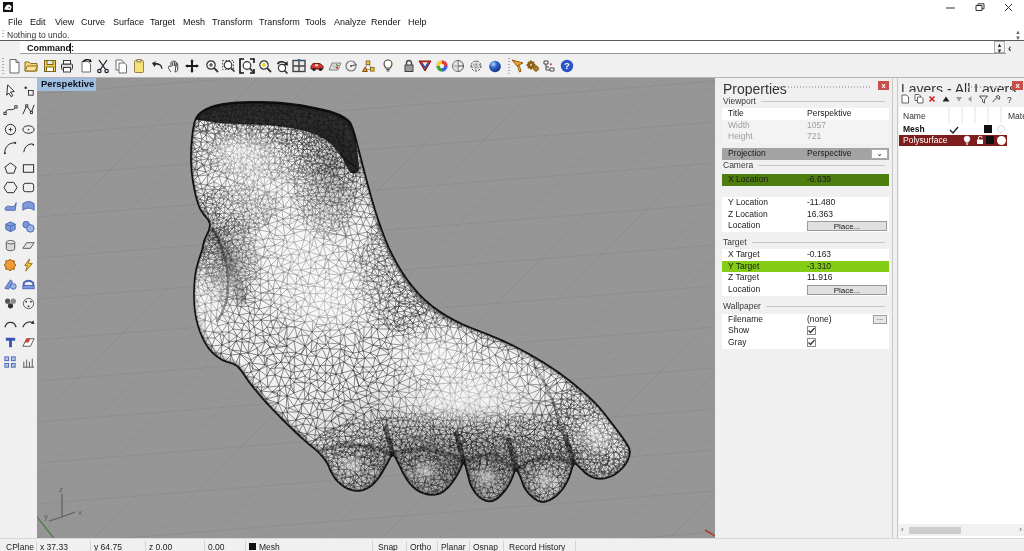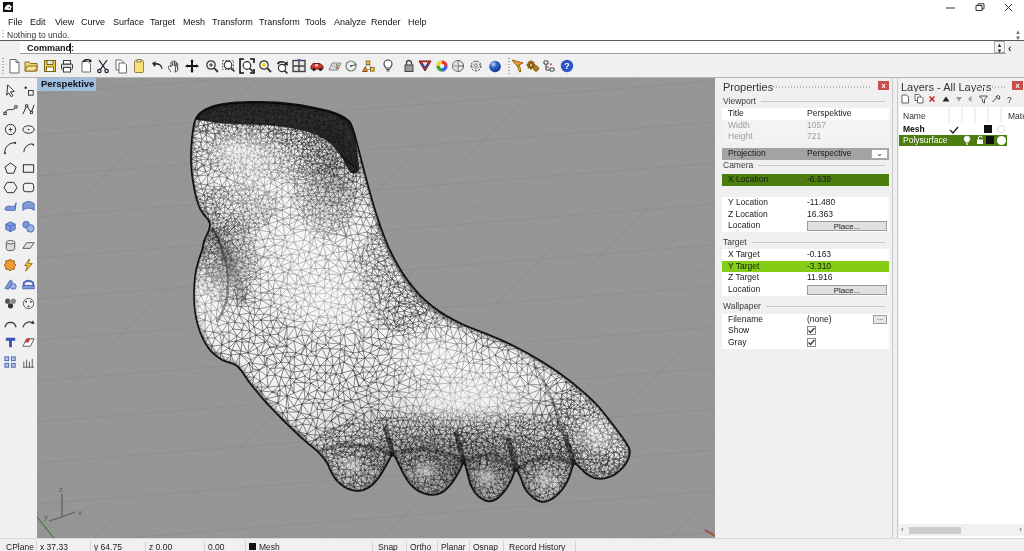--- a/index.html
+++ b/index.html
@@ -9,21 +9,21 @@
 #cmd { position:absolute; left:0; top:41px; width:1024px; height:13px; background:#fff; border-bottom:1px solid #9a9a9a; font-size:9px; color:#111;margin-left:20px; }
 #toolbar { position:absolute; left:0; top:54px; width:1024px; height:24px; background:#f0f0f0; border-bottom:1px solid #b5b5b5; }
 .ti { position:absolute; top:4px; width:16px; height:16px; }
 #main { position:absolute; left:0; top:78px; width:1024px; height:460px; background:#f0f0f0; }
 .li { position:absolute; width:15px; height:15px; }
 #vp { position:absolute; left:37px; top:0; width:678px; height:460px; background:#969696; overflow:hidden; }
 #tab { position:absolute; left:0; top:0; width:59px; height:13px; background:#a0bedd; color:#10101c; font-weight:bold; font-size:9.5px; padding-left:4px; }
 #props { position:absolute; left:715px; top:0; width:178px; height:460px; background:#f0f0f0; border-right:1px solid #c8c8c8; font-size:8.5px; }
 #layers { position:absolute; left:897px; top:0; width:127px; height:460px; background:#f0f0f0; border-left:1px solid #c8c8c8; font-size:8.5px; }
 .phead { position:absolute; left:0; top:0; right:0; height:14px; background:#f0f0f0; }
-.phead b { position:absolute; left:8px; top:3px; font-weight:normal; font-size:11px; color:#333;text-align:right; }
+.phead b { position:absolute; left:8px; top:3px; font-weight:normal; font-size:14px; color:#333;text-align:right; }
 .phead .dots2 { position:absolute; top:8px; height:2px; background-image:repeating-linear-gradient(90deg,#b9b9b9 0 1px,transparent 1px 3px); }
 .phead .x { position:absolute; right:3px; top:2.5px; width:11px; height:9.5px; background:#c8504a; color:#fff; font-size:7.5px; font-weight:bold; text-align:center; line-height:9px; }
 .prow { position:absolute; left:7px; width:167px; line-height:11.5px; }
 .psec { position:absolute; left:8px; width:166px; height:11px; color:#3a3a3a; }
 .psec i { position:absolute; left:0; right:4px; top:5px; border-top:1px solid #c9c9c9; z-index:0; }
 .psec span { position:relative; z-index:1; background:#f0f0f0; padding-right:5px; }
 .combo { position:absolute; right:1px; top:0.5px; width:17px; height:10.5px; border:1px solid #adadad; background:#fdfdfd; text-align:center; line-height:8px; font-size:8px; color:#333; }
 .pbtn { position:absolute; left:85px; right:2px; top:1px; height:9.5px; background:#e0e0e0; border:1px solid #9a9a9a; text-align:center; line-height:9px; font-size:8px; color:#222; }
 .chk { position:absolute; left:85px; top:1px; width:9px; height:9px; background:#fff; border:1px solid #8a8a8a; }
 .chk svg { position:absolute; left:-1px; top:-1px; }
@@ -548,21 +548,21 @@
    <path d="M51 0v16M64 0v16M77 0v16M90 0v16M103 0v16" stroke="#e2e2e2"></path>
  </svg>
  <div style="position:absolute;left:1px;top:45.5px;width:125px;height:11px">
    <b style="position:absolute;left:4px;top:0.5px;color:#111">Mesh</b>
    <svg style="position:absolute;left:50px;top:1px" width="10" height="10">
           <path d="M1 5l3 3 5-6" fill="none" stroke="#222" stroke-width="1.4"></path>
         </svg>
    <span style="position:absolute;left:85px;top:1px;width:8px;height:8px;background:#111"></span>
    <span style="position:absolute;left:98px;top:1px;width:8px;height:8px;background:#fff;border:1px solid #ddd;border-radius:50%"></span>
  </div>
- <div style="position:absolute;left:1px;top:56.5px;width:108px;height:11px;background:#4d7c0f;color:#fff">
+ <div style="position:absolute;left:1px;top:56.5px;width:108px;height:11px;background:#7f1d1d;color:#fff">
    <span style="position:absolute;left:4px;top:0.5px">Polysurface</span>
    <svg style="position:absolute;left:63px;top:0.5px" width="10" height="10">
           <path d="M5 1a3 3 0 013 3c0 1.5-1.2 2-1.3 3H3.3C3.2 6 2 5.5 2 4a3 3 0 013-3z" fill="#fff" stroke="#dcdcff" stroke-width="0.5"></path>
           <path d="M3.8 8h2.4M4 9.2h2" stroke="#eee"></path>
         </svg>
    <svg style="position:absolute;left:76px;top:0.5px" width="10" height="10">
           <rect x="2" y="4.5" width="6" height="4.5" fill="#fff"></rect>
           <path d="M3.5 4.5V3a1.8 1.8 0 013.6 0" fill="none" stroke="#fff"></path>
         </svg>
    <span style="position:absolute;left:87px;top:1px;width:8px;height:8px;background:#111"></span>

